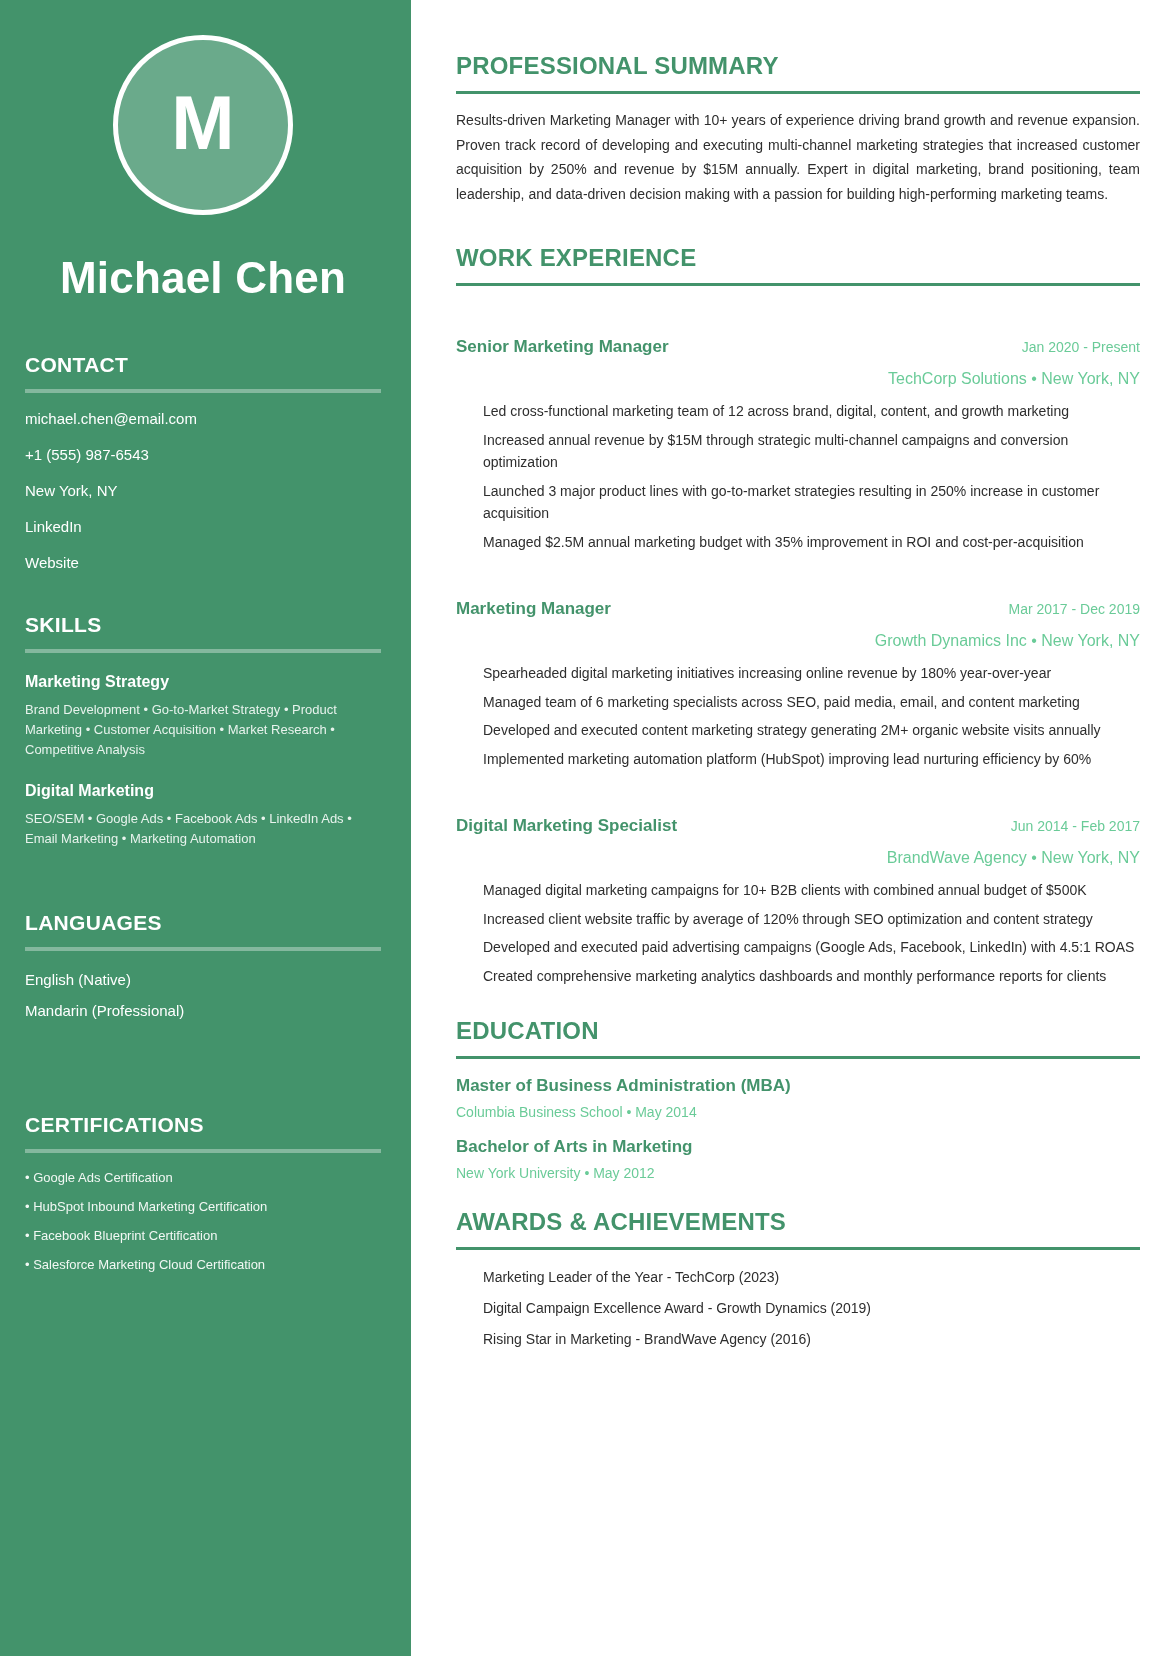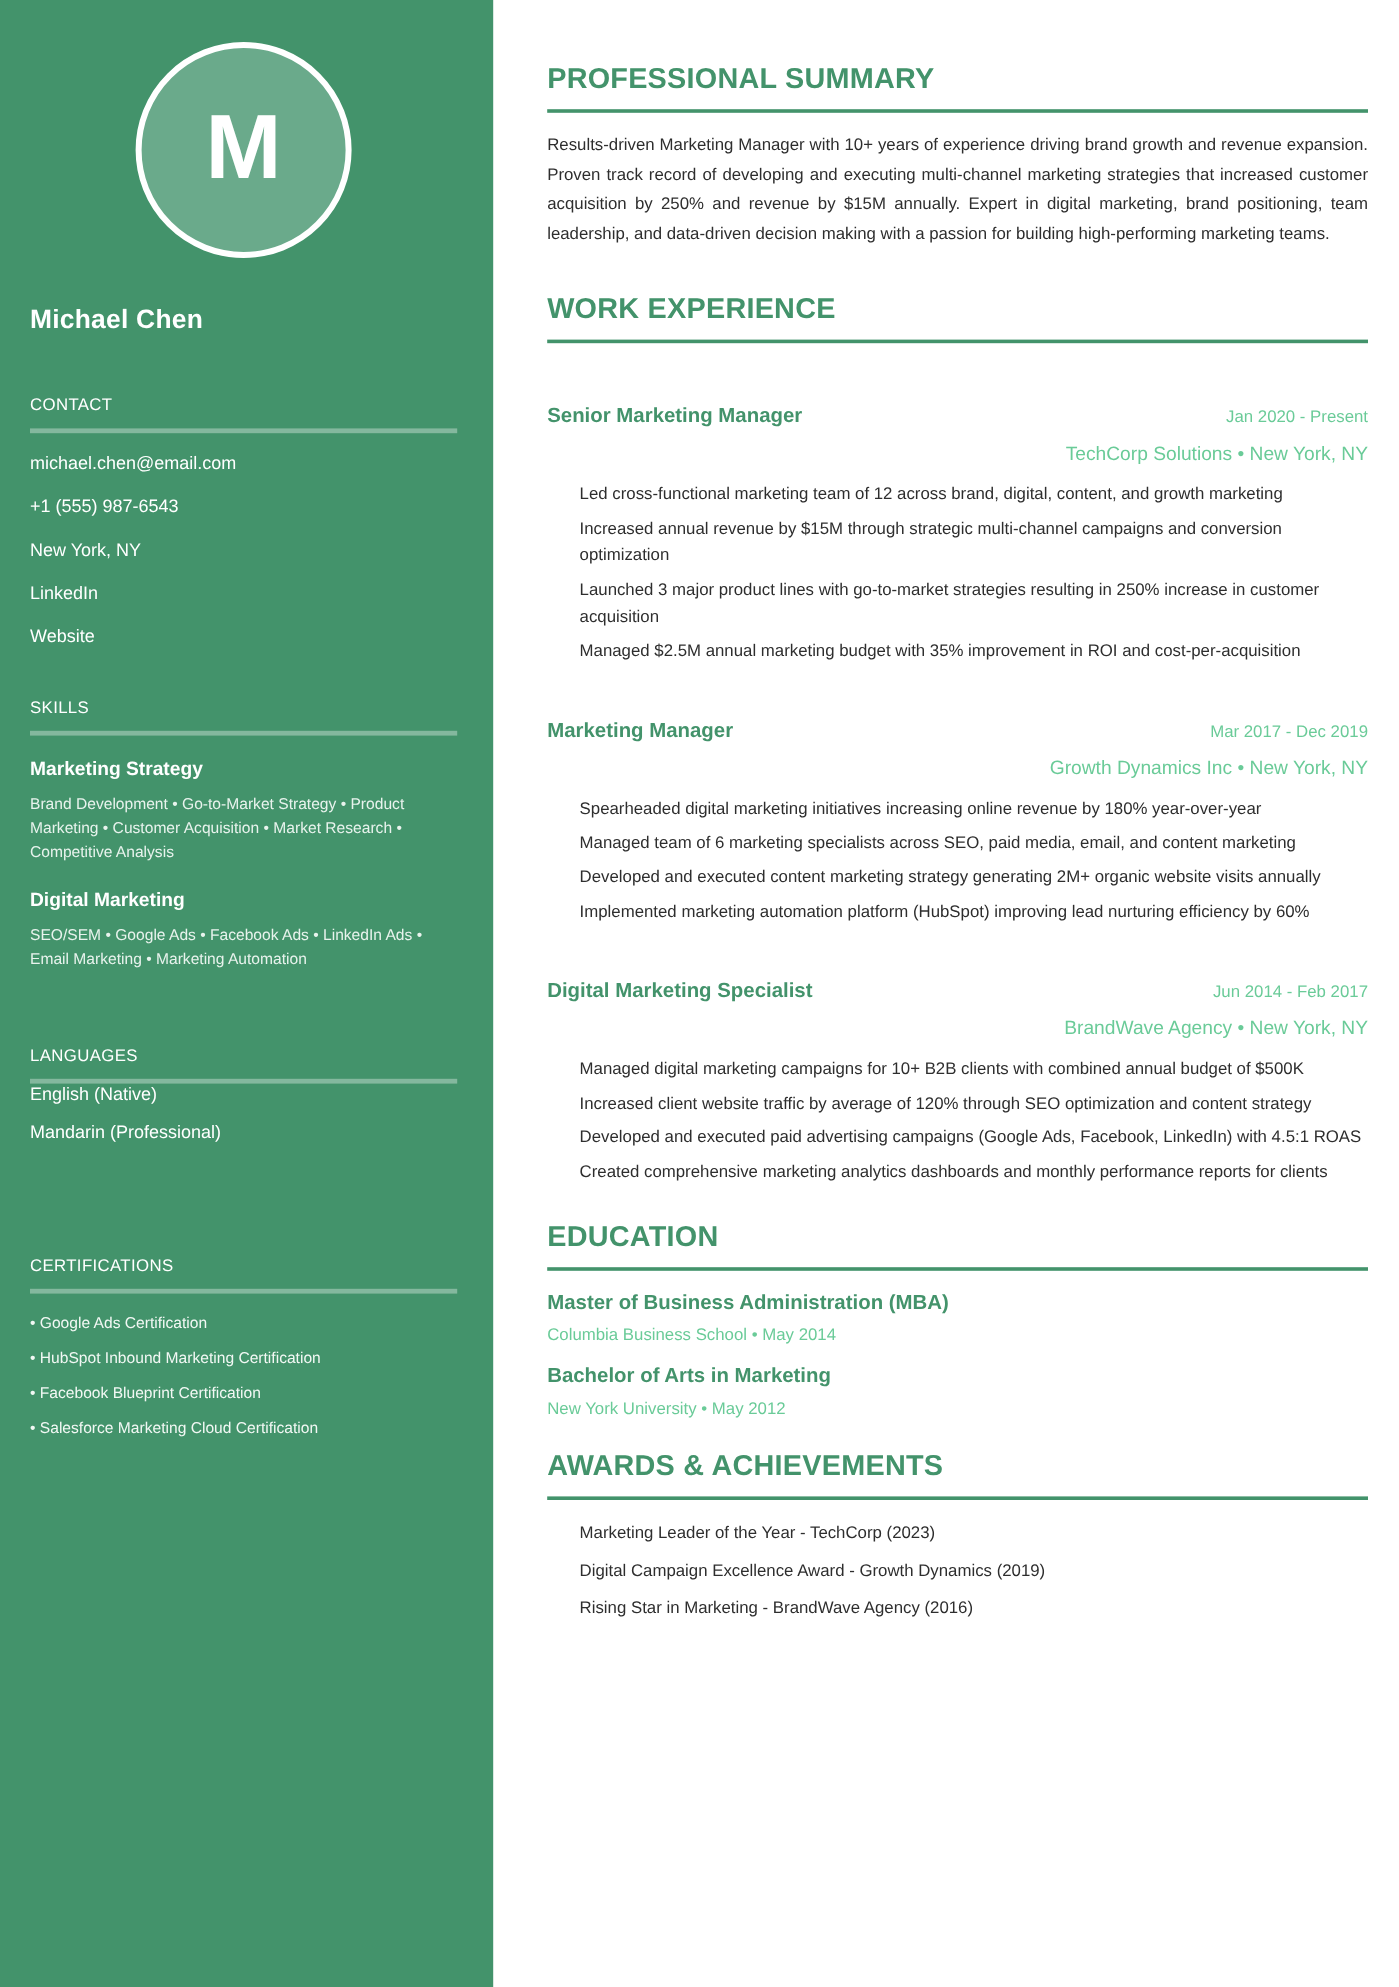--- a/index.html
+++ b/index.html
@@ -14,37 +14,37 @@
       padding: 35px 30px 0 25px; flex-shrink: 0;
     }
     .avatar-wrap { display: flex; justify-content: center; }
     .avatar {
       width: 180px; height: 180px; border-radius: 50%;
       border: 5px solid #ffffff; background: #6aaa8b;
       display: flex; align-items: center; justify-content: center;
       margin-left: 0;
     }
     .avatar-initial { font-size: 76px; font-weight: bold; color: #ffffff; line-height: 1; margin-top: -4px; }
-    .name { text-align: left; font-size: 22px; font-weight: bold; margin-top: 38px; letter-spacing: 0.2px; }
-
-    .side-section-title { font-size: 14px; font-weight: normal; letter-spacing: 0.3px; }
+    .name { text-align: center; font-size: 44px; font-weight: bold; margin-top: 38px; letter-spacing: 0.2px; }
+
+    .side-section-title { font-size: 21px; font-weight: bold; letter-spacing: 0.3px; }
     .side-rule { height: 4px; background: rgba(255,255,255,0.35); margin-top: 12px; }
 
     .contact { margin-top: 50px; }
     .contact-list { margin-top: 16px; }
     .contact-item { font-size: 15px; line-height: 20px; margin-bottom: 16px; }
 
     .skills { margin-top: 40px; }
     .skill-group { margin-top: 20px; }
     .skill-group + .skill-group { margin-top: 22px; }
     .skill-group-title { font-size: 16px; font-weight: bold; }
     .skill-group-items { font-size: 13px; line-height: 20px; margin-top: 9px; color: #e8f3ed; }
 
     .languages { margin-top: 62px; }
-    .lang-list { }
+    .lang-list { margin-top: 19px; }
     .lang-item { font-size: 15px; line-height: 20px; margin-bottom: 11px; }
 
     .certs { margin-top: 92px; }
     .cert-list { margin-top: 16px; }
     .cert-item { font-size: 13px; line-height: 18px; margin-bottom: 11px; color: #f2f8f4; }
 
     
     .main { flex: 1; padding: 52px 26px 0 45px; }
     .section-title { font-size: 24px; font-weight: bold; color: #43936b; letter-spacing: 0.2px; }
     .section-rule { height: 3px; background: #43936b; margin-top: 11px; }

